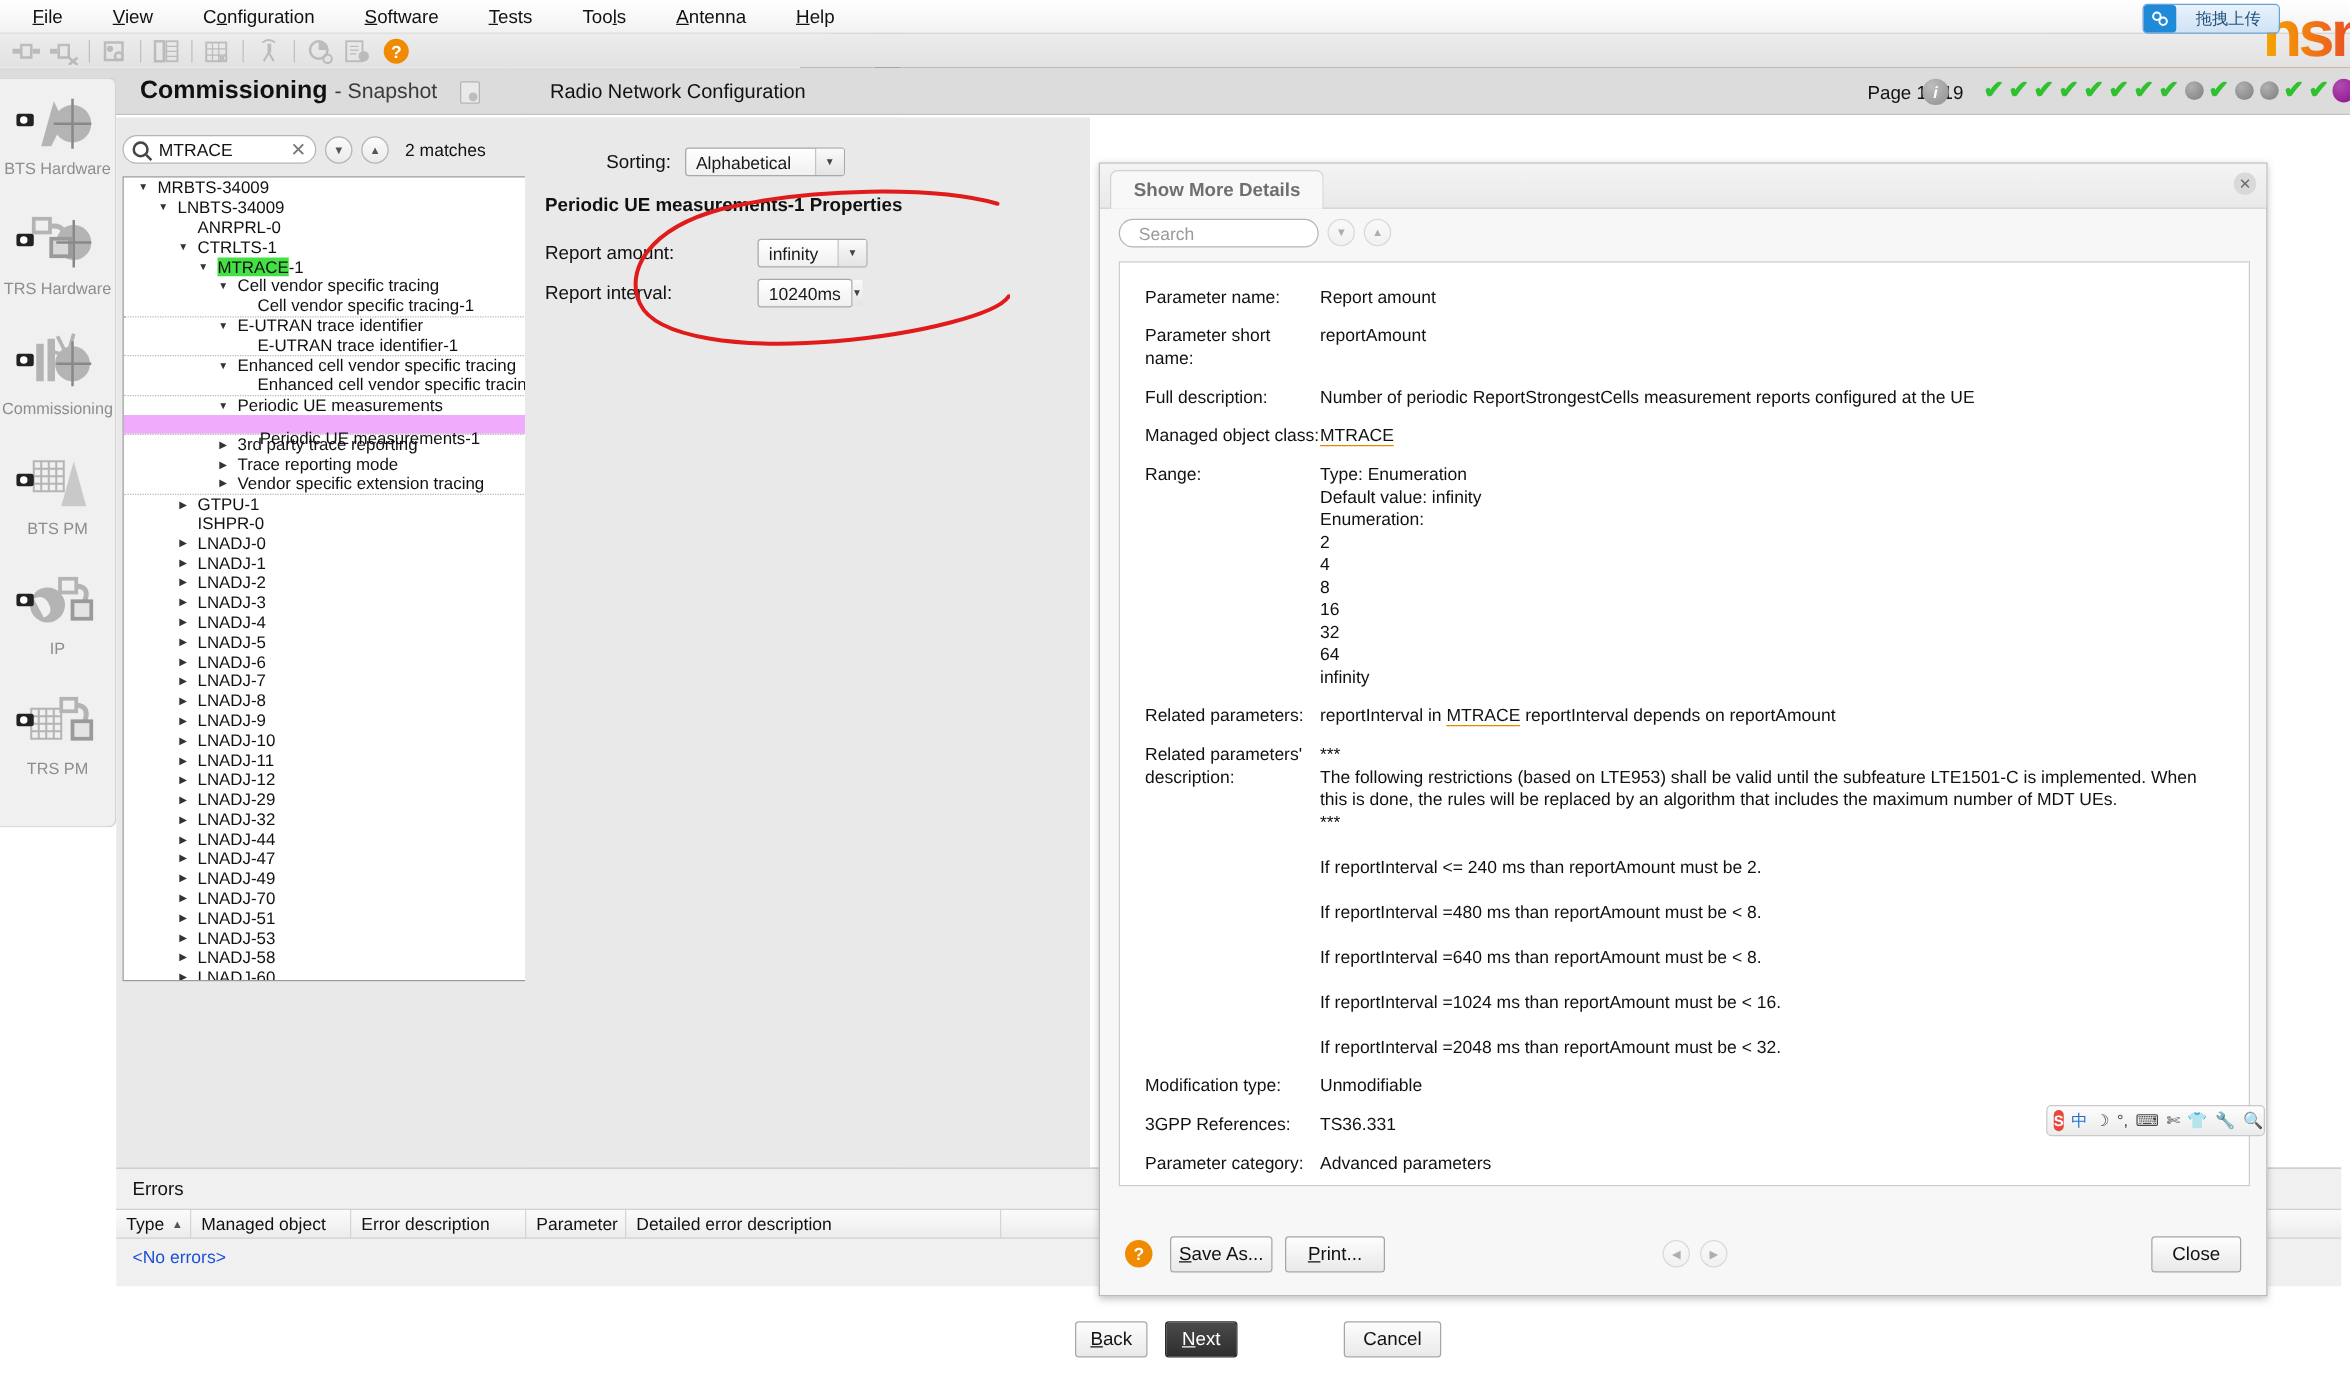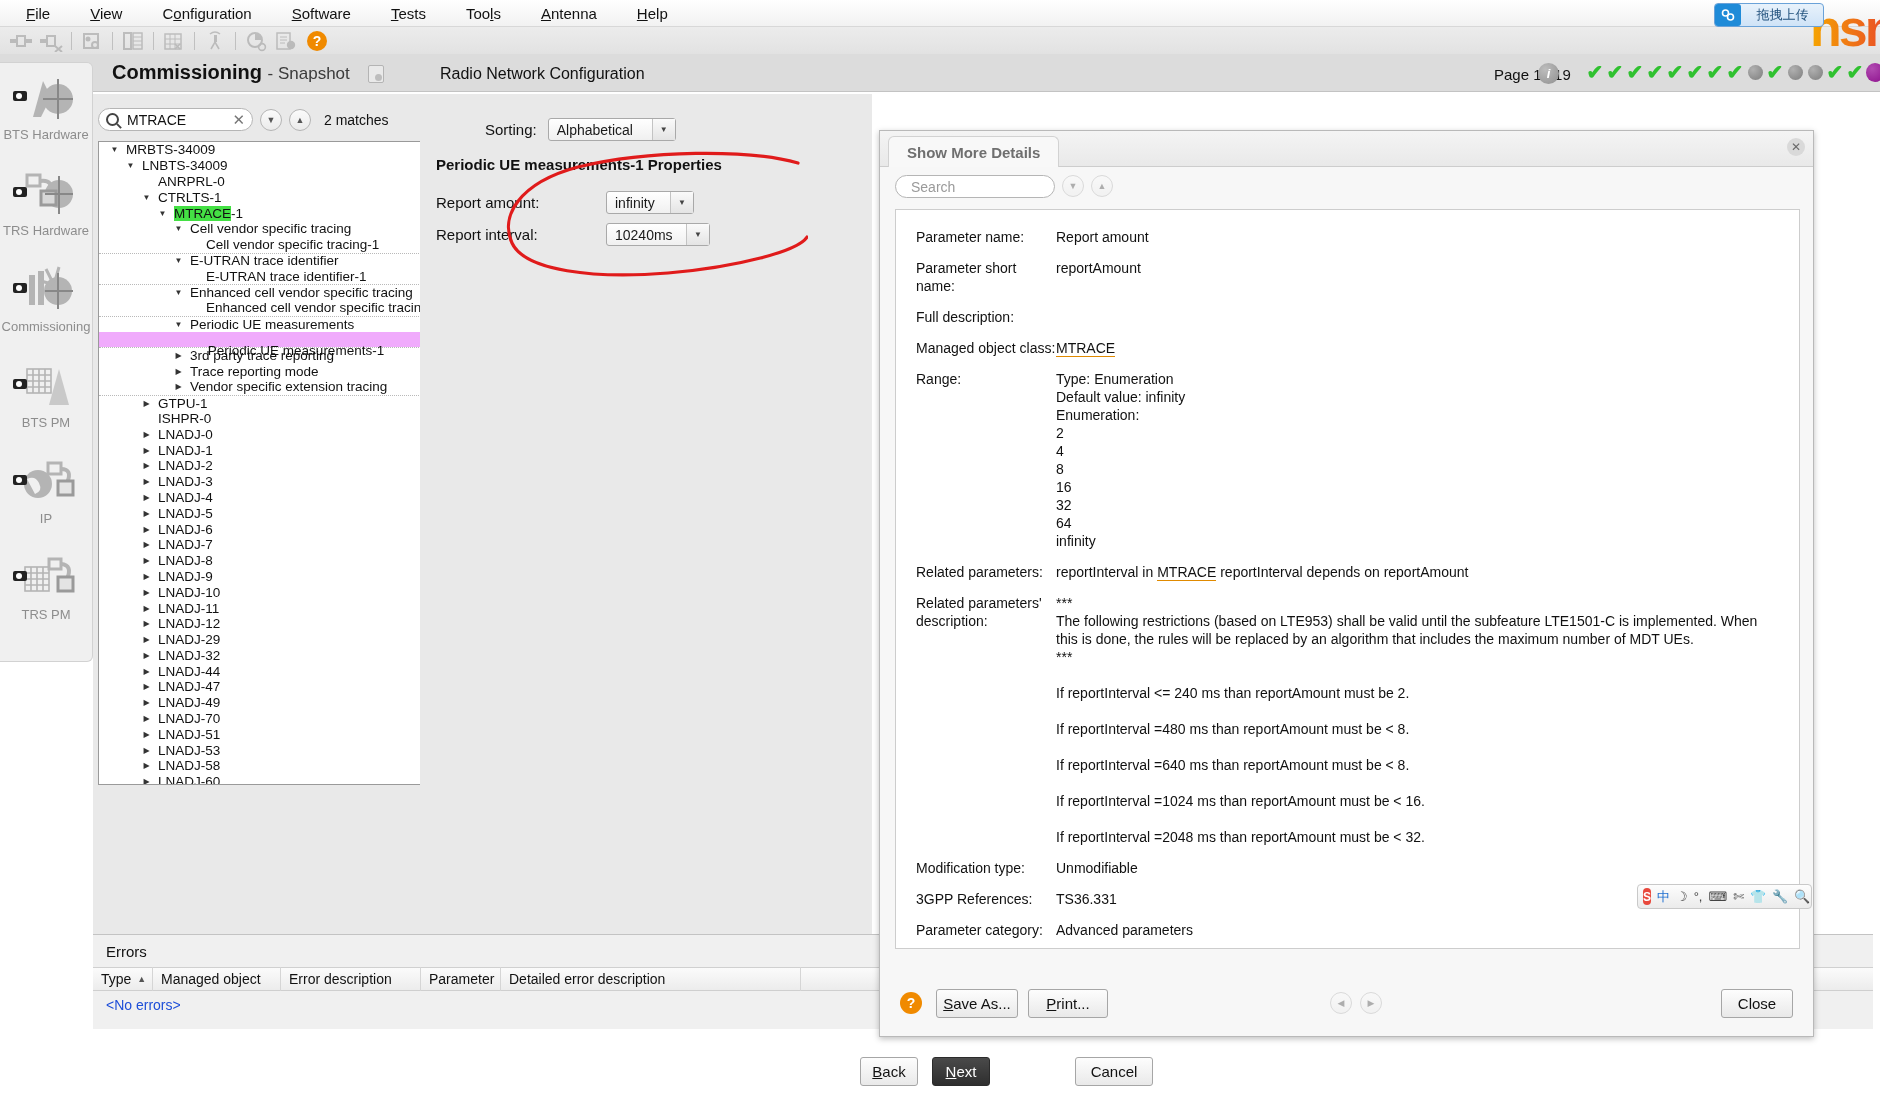--- a/index.html
+++ b/index.html
@@ -625,21 +625,21 @@
   <div class="prow" style="left:16px; top:97px;">
     <div class="plab">Report amount:</div>
     <div class="combo" style="width:88px">
       <span class="val">infinity</span>
       <span class="arw">▼</span>
     </div>
   </div>
 
   <div class="prow" style="left:16px; top:129px;">
     <div class="plab">Report interval:</div>
-    <div class="combo" style="width:104px">
+    <div class="combo" style="width:76px">
       <span class="val">10240ms</span>
       <span class="arw">▼</span>
     </div>
   </div>
 </div>
 
 <svg class="annot" viewBox="0 0 310 130">
   <path d="M300 12 C250 -2 150 -1 80 16 C20 32 2 66 14 92 C27 120 96 128 170 122 C240 116 300 100 309 86" fill="none" stroke="#e01b1b" stroke-width="3.2" stroke-linecap="round"></path>
 </svg>
 
@@ -681,20 +681,21 @@
         <div class="drow">
           <div class="dkey">Parameter name:</div>
           <div class="dval" style="white-space: pre-wrap;">Report amount</div>
         </div>
         <div class="drow">
           <div class="dkey">Parameter short name:</div>
           <div class="dval" style="white-space: pre-wrap;">reportAmount</div>
         </div>
         <div class="drow">
           <div class="dkey">Full description:</div>
+          <div class="dval" style="white-space: pre-wrap;">Number of periodic ReportStrongestCells measurement reports configured at the UE</div>
         </div>
         <div class="drow">
           <div class="dkey">Managed object class:</div>
           <div class="dval"><span class="uline">MTRACE</span></div>
         </div>
         <div class="drow">
           <div class="dkey">Range:</div>
           <div class="dval" style="white-space: pre-wrap;">Type: Enumeration
 Default value: infinity
 Enumeration:

